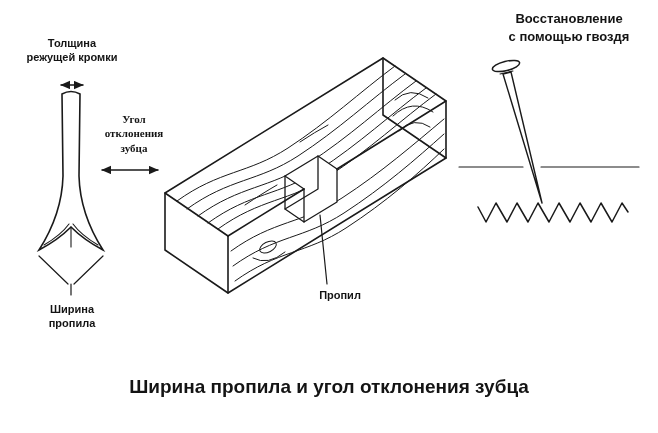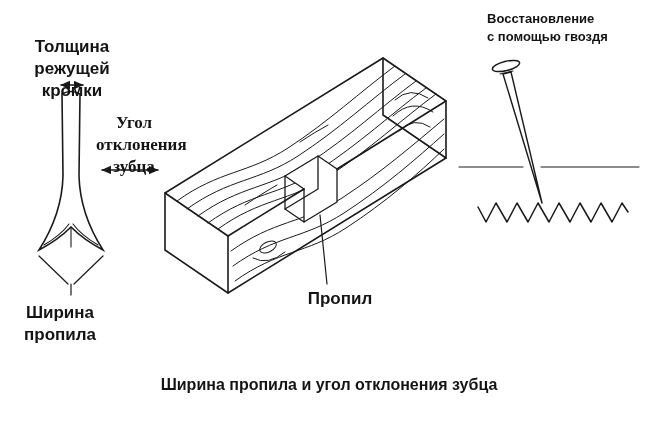--- a/index.html
+++ b/index.html
@@ -7,41 +7,41 @@
     position:relative;
     width:658px;height:433px;
     background:#ffffff;
     font-family:"Liberation Sans", sans-serif;
     overflow:hidden;
   }
   svg.art{position:absolute;left:0;top:0;}
   .lbl{
     position:absolute;
     font-weight:bold;
-    font-size:17px;
+    font-size:11px;
     line-height:1.3;
     color:#141414;
     text-align:center;
     white-space:pre-line;
   }
   .lbl-heading{
     position:absolute;
     font-weight:bold;
     font-size:13px;
     line-height:1.35;
     color:#141414;
     text-align:left;
     white-space:pre-line;
   }
   .caption{
     position:absolute;
     left:0;top:376px;width:658px;
     text-align:center;
     font-weight:bold;
-    font-size:16px;
+    font-size:19px;
     color:#141414;
   }
 </style>
 </head>
 <body>
 
 <div class="page">
 
   <svg class="art" width="658" height="433" viewBox="0 0 658 433">
     <defs>
@@ -129,22 +129,22 @@
     </g>
   </svg>
 
   <div class="lbl" style="left:8px;top:36px;width:128px;">Толщина
 режущей кромки</div>
 
   <div class="lbl" style="left:96px;top:112px;width:76px;font-family:Liberation Serif, serif;">Угол
 отклонения
 зубца</div>
 
-  <div class="lbl" style="left:8px;top:302px;width:104px;">Ширина
+  <div class="lbl" style="left:20px;top:302px;width:104px;">Ширина
 пропила</div>
 
   <div class="lbl" style="left:300px;top:288px;width:80px;">Пропил</div>
 
-  <div class="lbl-heading" style="left:487px;top:10px;width:164px;">Восстановление
+  <div class="lbl-heading" style="left:487px;top:10px;width:164px;text-align:center;">Восстановление
 с помощью гвоздя</div>
 
   <div class="caption">Ширина пропила и угол отклонения зубца</div>
 </div>
 
 </body></html>

